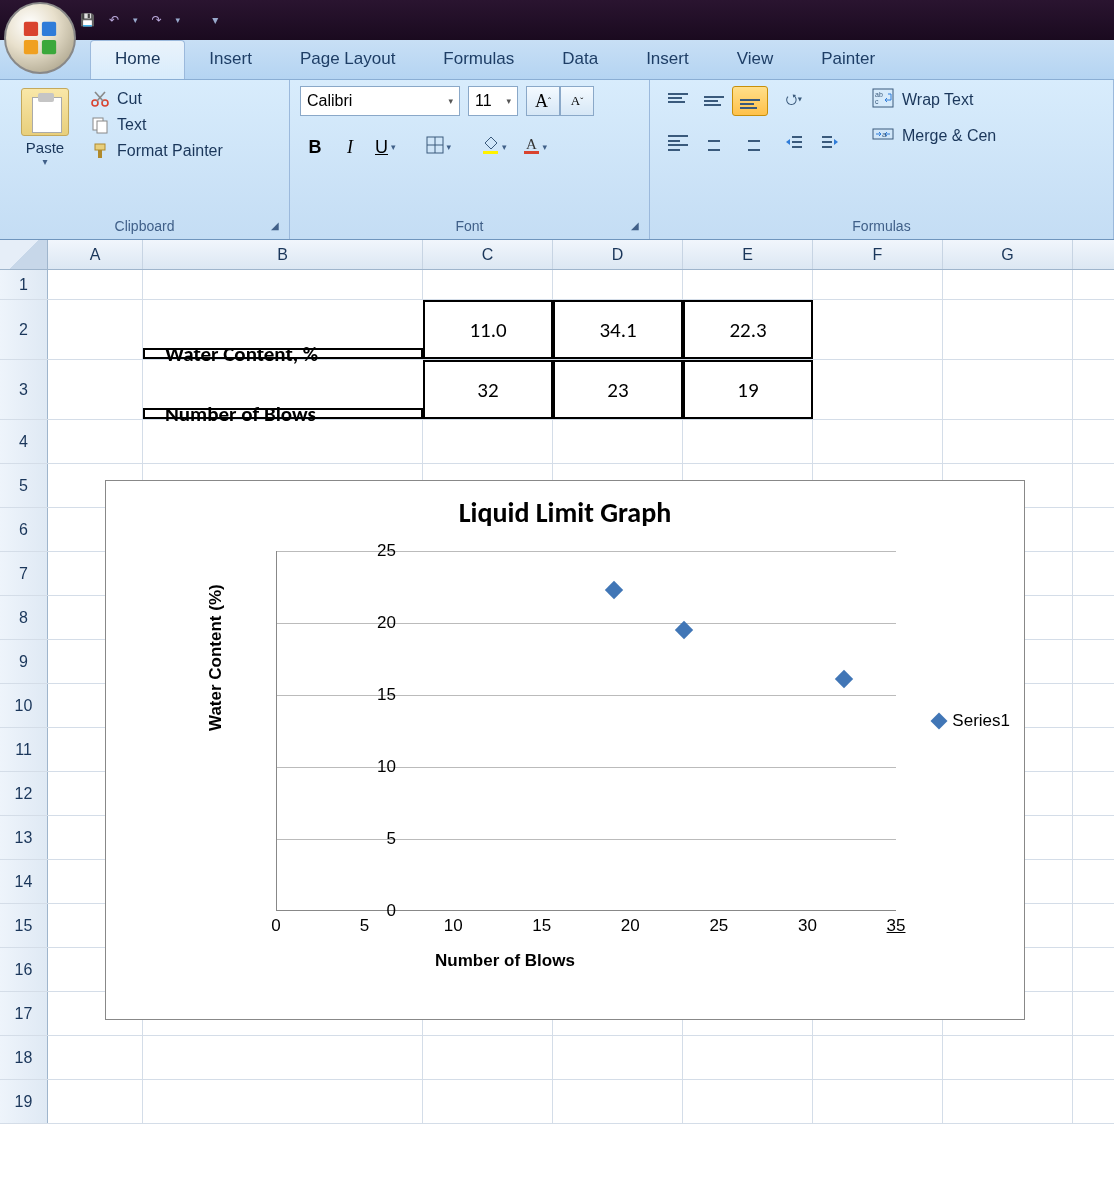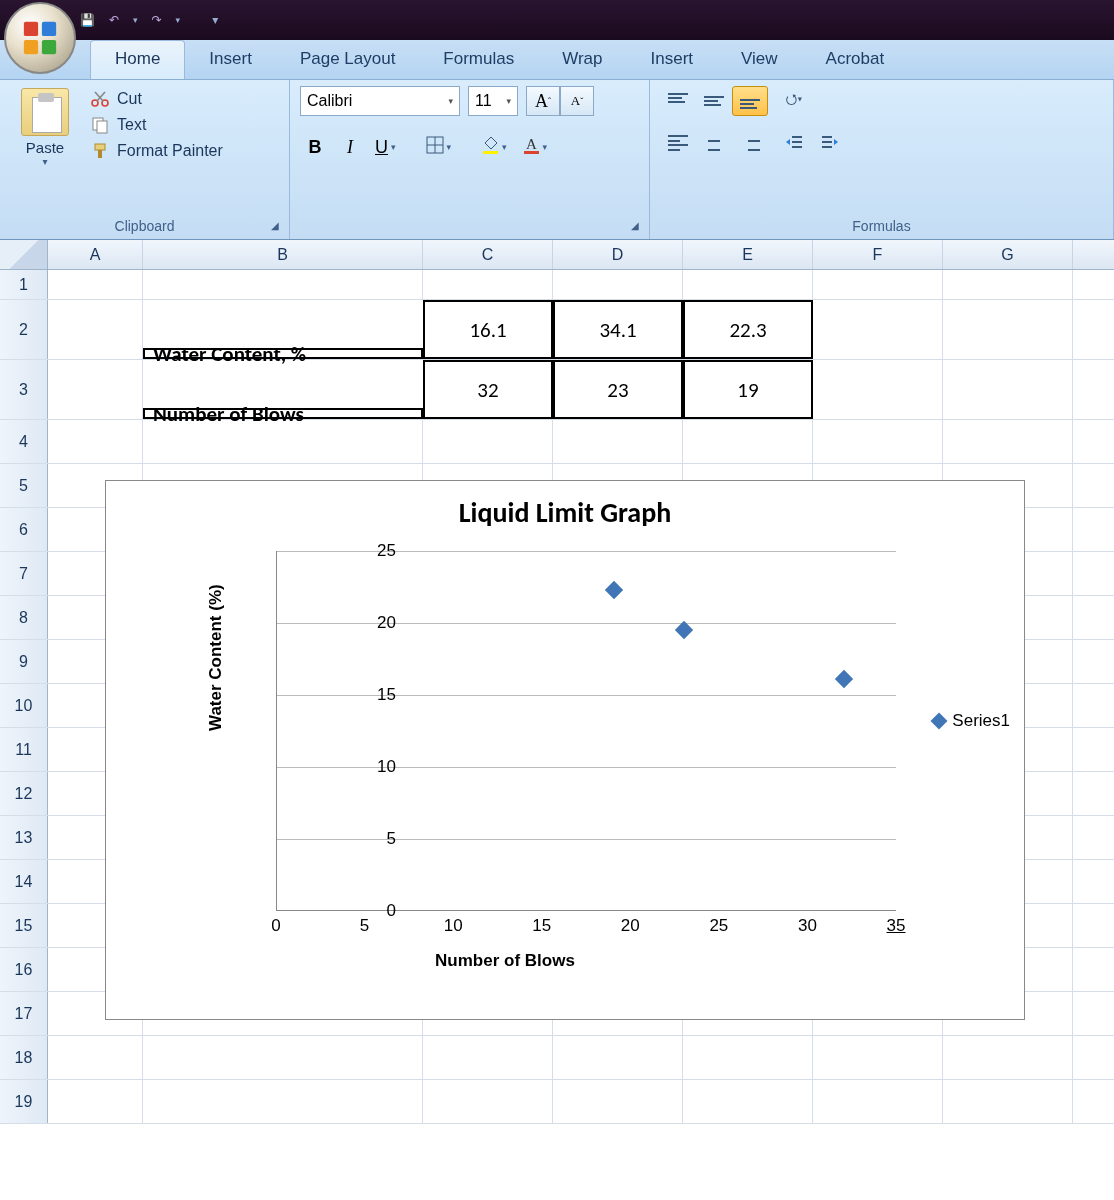--- a/index.html
+++ b/index.html
@@ -73,21 +73,21 @@
 .colhdr{display:flex;background:linear-gradient(#f1f6fc,#dce7f3);border-bottom:1px solid #9fb5cc;height:30px;}
 .corner{width:48px;border-right:1px solid #9fb5cc;background:linear-gradient(135deg,#e6eef8 50%,#c7d7e9 50%);}
 .ch{border-right:1px solid #c7d4e3;text-align:center;line-height:30px;color:#1a365a;font-size:16px;}
 .rows{}
 .row{display:flex;border-bottom:1px solid #d4dde8;}
 .rh{width:48px;background:linear-gradient(to right,#eef4fb,#dfe9f4);border-right:1px solid #9fb5cc;text-align:center;color:#1a365a;font-size:16px;display:flex;align-items:center;justify-content:center;}
 .cell{border-right:1px solid #d4dde8;display:flex;align-items:center;padding:0 6px;font-size:19px;font-family:Calibri,sans-serif;}
 
 
 .dcell{border:2px solid #000;justify-content:center;font-size:21px;}
-.dcell.lbl{justify-content:flex-start;font-weight:bold;padding-left:8px;margin-top:48px;}
+.dcell.lbl{justify-content:flex-start;font-weight:bold;padding-left:20px;margin-top:48px;}
 
 
 .chart{position:absolute;left:105px;top:240px;width:920px;height:540px;background:#fff;border:1px solid #888;}
 .chart-title{text-align:center;font-weight:bold;font-size:28px;font-family:Calibri,sans-serif;margin-top:14px;}
 .plot{position:absolute;left:170px;top:70px;width:620px;height:360px;border-left:1px solid #888;border-bottom:1px solid #888;}
 .grid-h{position:absolute;left:0;width:100%;border-top:1px solid #bbb;}
 .ytick{position:absolute;right:628px;width:36px;text-align:right;font-size:17px;transform:translateY(-50%);}
 .xtick{position:absolute;top:435px;font-size:17px;transform:translateX(-50%);}
 .ylab{position:absolute;left:100px;top:250px;transform:rotate(-90deg);transform-origin:left top;font-weight:bold;font-size:17px;white-space:nowrap;}
 .xlab{position:absolute;left:0;right:120px;top:470px;text-align:center;font-weight:bold;font-size:17px;}
@@ -122,24 +122,24 @@
       <span style="font-size:9px;color:#9ac;">▾</span>
       <span style="margin-left:18px;color:#9ac;">▾</span>
     </div>
   </div>
 
   <div class="tabrow">
     <div class="tab active">Home</div>
     <div class="tab">Insert</div>
     <div class="tab">Page Layout</div>
     <div class="tab">Formulas</div>
-    <div class="tab">Wrap</div>
+    <div class="tab">Data</div>
     <div class="tab">Insert</div>
     <div class="tab">View</div>
-    <div class="tab">Acrobat</div>
+    <div class="tab">Painter</div>
   </div>
 
   <div class="ribbon">
 
     <div class="group g-clip">
       <div class="clip-inner">
         <div class="paste">
           <div class="icon"></div>
           <div>Paste</div>
           <div class="drop">▾</div>
@@ -228,20 +228,21 @@
                 </svg></span>
             </div>
           <div class="fbtn dd">
               <span><svg width="18" height="20">
                   <text x="4" y="14" font-size="15" font-family="serif" fill="#333">A</text>
                   <rect x="2" y="16" width="15" height="3" fill="#d9432f"></rect>
                 </svg></span>
             </div>
         </div>
       </div>
+      <div class="group-title">Font</div>
       <span class="dlaunch">◢</span>
     </div>
 
     <div class="group g-align">
       <div style="display:flex;gap:20px">
         <div>
           <div class="al-top">
             <div class="al-set">
               <div class="abtn">
                   <div class="al-lines" style="justify-content:flex-start;gap:2px">
@@ -307,20 +308,39 @@
                 </div>
               <div class="abtn">
                   <span><svg width="20" height="16">
                       <line x1="2" y1="3" x2="12" y2="3" stroke="#3a5a7c" stroke-width="2"></line>
                       <line x1="2" y1="8" x2="12" y2="8" stroke="#3a5a7c" stroke-width="2"></line>
                       <line x1="2" y1="13" x2="12" y2="13" stroke="#3a5a7c" stroke-width="2"></line>
                       <path d="M14 5 L18 8 L14 11 Z" fill="#2f7cd9"></path>
                     </svg></span>
                 </div>
             </div>
+          </div>
+        </div>
+        <div class="wrap-merge">
+          <div class="lbtn">
+            <span><svg width="22" height="20">
+                  <rect x="1" y="1" width="20" height="18" fill="none" stroke="#3a5a7c"></rect>
+                  <text x="3" y="9" font-size="7" fill="#3a5a7c">ab</text>
+                  <text x="3" y="16" font-size="7" fill="#3a5a7c">c</text>
+                  <path d="M16 6 L19 6 L19 12 L14 12 M15 10 L13 12 L15 14" fill="none" stroke="#2f7cd9"></path>
+                </svg></span>
+            <span>Wrap Text</span>
+          </div>
+          <div class="lbtn">
+            <span><svg width="22" height="20">
+                  <rect x="1" y="5" width="20" height="10" fill="none" stroke="#3a5a7c"></rect>
+                  <path d="M4 10 L9 10 M7 8 L9 10 L7 12 M18 10 L13 10 M15 8 L13 10 L15 12" stroke="#2f7cd9" fill="none"></path>
+                  <text x="10" y="13" font-size="8" fill="#3a5a7c">a</text>
+                </svg></span>
+            <span>Merge &amp; Cen</span>
           </div>
         </div>
       </div>
       <div class="group-title">Formulas</div>
     </div>
   </div>
 
 
   <div class="sheet-wrap">
     <div class="colhdr">
@@ -342,21 +362,21 @@
           <div class="cell" style="width: 130px;"></div>
           <div class="cell" style="width: 130px;"></div>
           <div class="cell" style="width: 130px;"></div>
           <div class="cell" style="width: 130px;"></div>
           <div class="cell" style="width: 130px;"></div>
         </div>
         <div class="row" style="height: 60px;">
           <div class="rh">2</div>
           <div class="cell" style="width: 95px;"></div>
           <div class="cell dcell lbl" style="width: 280px;">Water Content, %</div>
-          <div class="cell dcell" style="width: 130px;">16.1</div>
+          <div class="cell dcell" style="width: 130px;">11.0</div>
           <div class="cell dcell" style="width: 130px;">34.1</div>
           <div class="cell dcell" style="width: 130px;">22.3</div>
           <div class="cell" style="width: 130px;"></div>
           <div class="cell" style="width: 130px;"></div>
         </div>
         <div class="row" style="height: 60px;">
           <div class="rh">3</div>
           <div class="cell" style="width: 95px;"></div>
           <div class="cell dcell lbl" style="width: 280px;">Number of Blows</div>
           <div class="cell dcell" style="width: 130px;">32</div>

